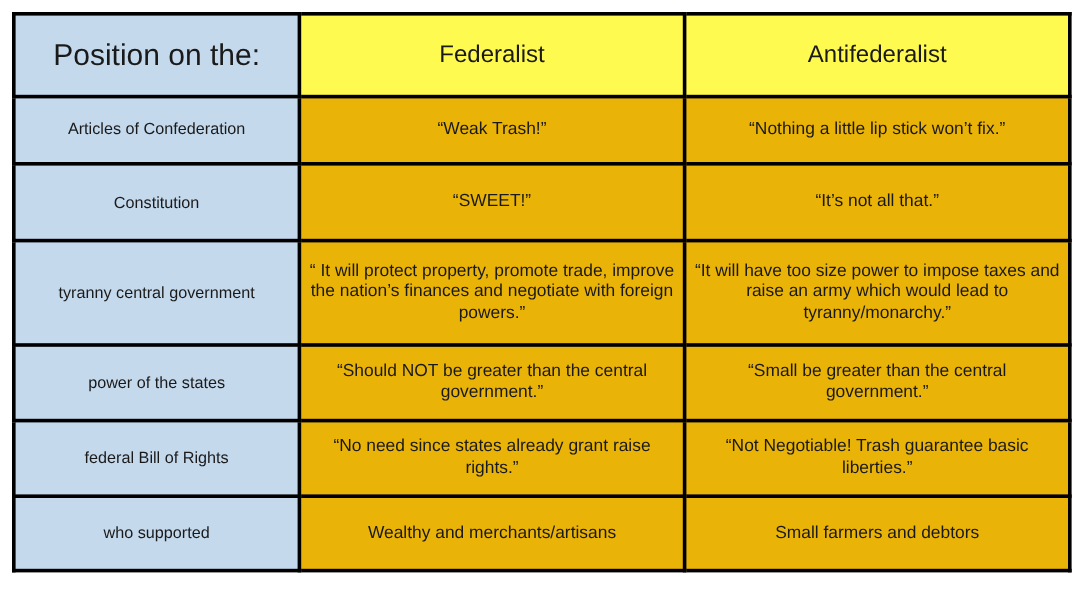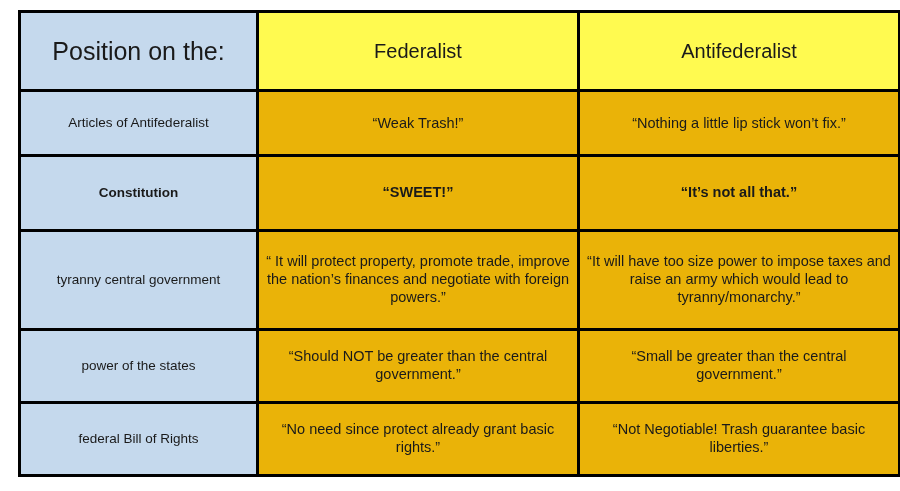--- a/index.html
+++ b/index.html
@@ -16,21 +16,20 @@
     padding: 10px 10px 14px 10px;
     background: #ffffff;
   }
   table.compare {
     width: 880px;
     height: 467px;
     border-collapse: collapse;
     table-layout: fixed;
     background: #ffffff;
     border: 3px solid #000000;
-    margin-left: 8px;
   }
   table.compare td {
     border: 3px solid #000000;
     text-align: center;
     vertical-align: middle;
     padding: 4px 7px;
     color: #1a1a1a;
     line-height: 1.22;
   }
   col.c-label   { width: 238px; }
@@ -57,21 +56,21 @@
     font-size: 13.5px;
     font-weight: 400;
   }
   td.cell {
     background: #eab308;
     font-size: 14.5px;
     font-weight: 400;
   }
 
   tr.r-articles td { height: 51px; }
-  tr.r-constitution td { height: 58px; font-weight: bold; }
+  tr.r-constitution td { height: 58px; }
   tr.r-strongcentral td { height: 78px; }
   tr.r-powerstates td { height: 57px; }
   tr.r-billrights td { height: 57px; }
   tr.r-sizerepublic td { height: 55px; }
   tr.r-whosupported td { height: 56px; }
 </style>
 </head>
 <body>
 
 <div id="table-wrap">
@@ -82,21 +81,21 @@
       <col class="c-anti">
     </colgroup>
     <tbody>
       <tr class="header-row">
         <td class="corner-head">Position on the:</td>
         <td class="col-head">Federalist</td>
         <td class="col-head">Antifederalist</td>
       </tr>
 
       <tr class="r-articles">
-        <td class="row-label">Articles of Antifederalist</td>
+        <td class="row-label">Articles of Confederation</td>
         <td class="cell">“Weak Trash!”</td>
         <td class="cell">“Nothing a little lip stick won’t fix.”</td>
       </tr>
 
       <tr class="r-constitution">
         <td class="row-label">Constitution</td>
         <td class="cell">“SWEET!”</td>
         <td class="cell">“It’s not all that.”</td>
       </tr>
 
@@ -107,20 +106,25 @@
       </tr>
 
       <tr class="r-powerstates">
         <td class="row-label">power of the states</td>
         <td class="cell">“Should NOT be greater than the central government.”</td>
         <td class="cell">“Small be greater than the central government.”</td>
       </tr>
 
       <tr class="r-billrights">
         <td class="row-label">federal Bill of Rights</td>
-        <td class="cell">“No need since protect already grant basic rights.”</td>
+        <td class="cell">“No need since states already grant raise rights.”</td>
         <td class="cell">“Not Negotiable! Trash guarantee basic liberties.”</td>
       </tr>
 
 
+      <tr class="r-whosupported">
+        <td class="row-label">who supported</td>
+        <td class="cell">Wealthy and merchants/artisans</td>
+        <td class="cell">Small farmers and debtors</td>
+      </tr>
     </tbody>
   </table>
 </div>
 
 </body></html>

